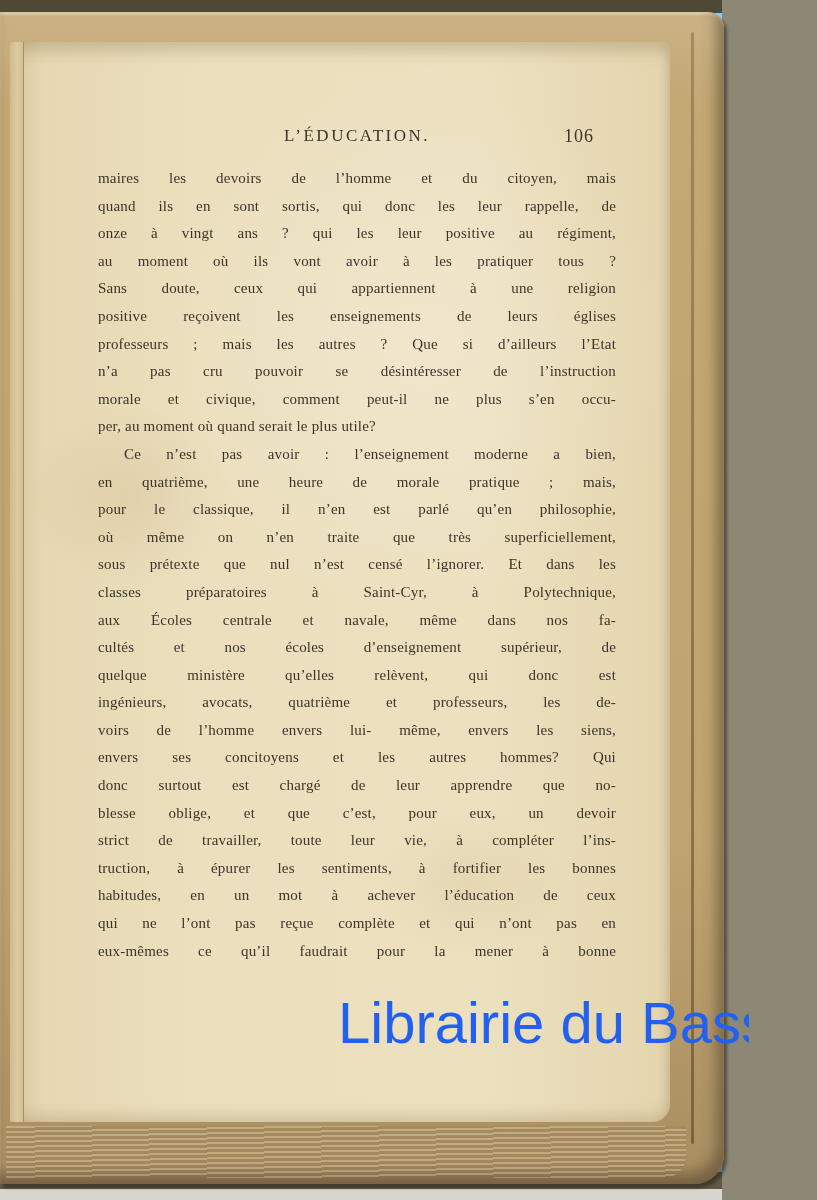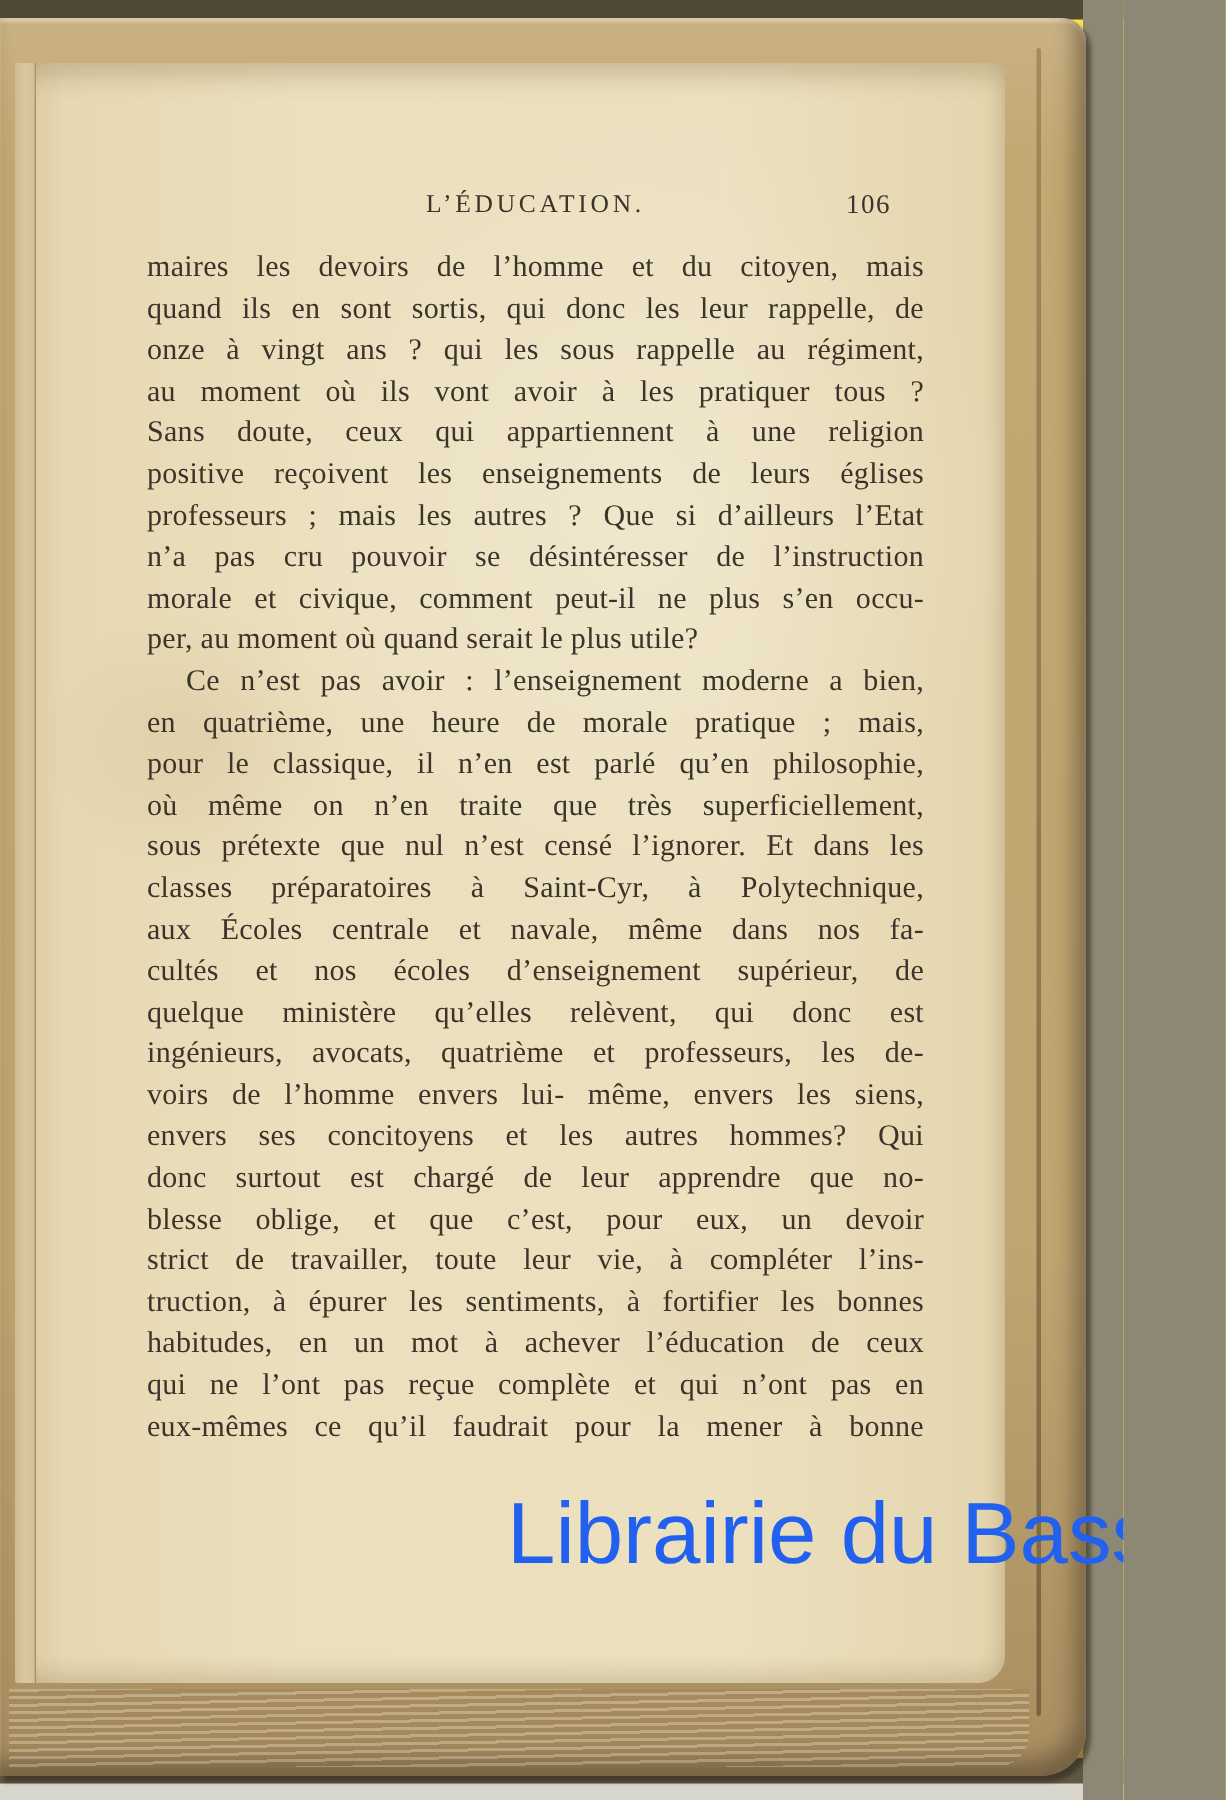--- a/index.html
+++ b/index.html
@@ -1,18 +1,18 @@
 <!DOCTYPE html>
 <html><head>
 <meta charset="utf-8">
 <style>
   html,body{margin:0;padding:0;background:#8c8875;}
   .photo{
     position:relative;width:749px;height:1200px;overflow:hidden;
-    background:#fde047;
+    background:#7dd3fc;
     font-family:"Liberation Serif", serif;
   }
   
   .strip-top{position:absolute;left:0;top:0;width:100%;height:13px;background:#4e4836;}
   .strip-bottom-dark{position:absolute;left:0;bottom:10px;width:100%;height:18px;background:#5f5843;}
   .strip-bottom-light{position:absolute;left:0;bottom:0;width:765px;height:11px;background:#d9d6ce;}
   .backdrop-right{position:absolute;right:0;top:0;width:27px;height:100%;background:#8c8875;}
 
   
   .book{
@@ -60,21 +60,21 @@
     position:absolute;left:98px;top:126px;width:518px;
     color:#3c342a;
   }
   .page-header{position:relative;height:24px;}
   .page-header .title{
     text-align:center;font-size:17px;letter-spacing:2.5px;word-spacing:2px;
   }
   .page-header .folio{
     position:absolute;right:22px;top:0;font-size:18px;letter-spacing:1px;
   }
-  .body-text{margin-top:15px;font-size:20px;line-height:27.6px;}
+  .body-text{margin-top:15px;font-size:15px;line-height:27.6px;}
   .line{
     text-align:justify;text-align-last:justify;height:27.6px;
     white-space:nowrap;letter-spacing:.2px;
   }
   .line.indent{text-indent:26px;}
   .line.par-end{text-align-last:left;}
 
   
   .watermark{
     position:absolute;left:338px;top:994px;
@@ -102,21 +102,21 @@
   </div>
 
   <div class="content">
     <div class="page-header">
       <div class="title">L’ÉDUCATION.</div>
       <div class="folio">106</div>
     </div>
     <div class="body-text">
         <div class="line">maires les devoirs de l’homme et du citoyen, mais</div>
         <div class="line">quand ils en sont sortis, qui donc les leur rappelle, de</div>
-        <div class="line">onze à vingt ans ? qui les sous rappelle au régiment,</div>
+        <div class="line">onze à vingt ans ? qui les leur positive au régiment,</div>
         <div class="line">au moment où ils vont avoir à les pratiquer tous ?</div>
         <div class="line">Sans doute, ceux qui appartiennent à une religion</div>
         <div class="line">positive reçoivent les enseignements de leurs églises</div>
         <div class="line">professeurs ; mais les autres ? Que si d’ailleurs l’Etat</div>
         <div class="line">n’a pas cru pouvoir se désintéresser de l’instruction</div>
         <div class="line">morale et civique, comment peut-il ne plus s’en occu-</div>
         <div class="line par-end">per, au moment où quand serait le plus utile?</div>
         <div class="line indent">Ce n’est pas avoir : l’enseignement moderne a bien,</div>
         <div class="line">en quatrième, une heure de morale pratique ; mais,</div>
         <div class="line">pour le classique, il n’en est parlé qu’en philosophie,</div>

